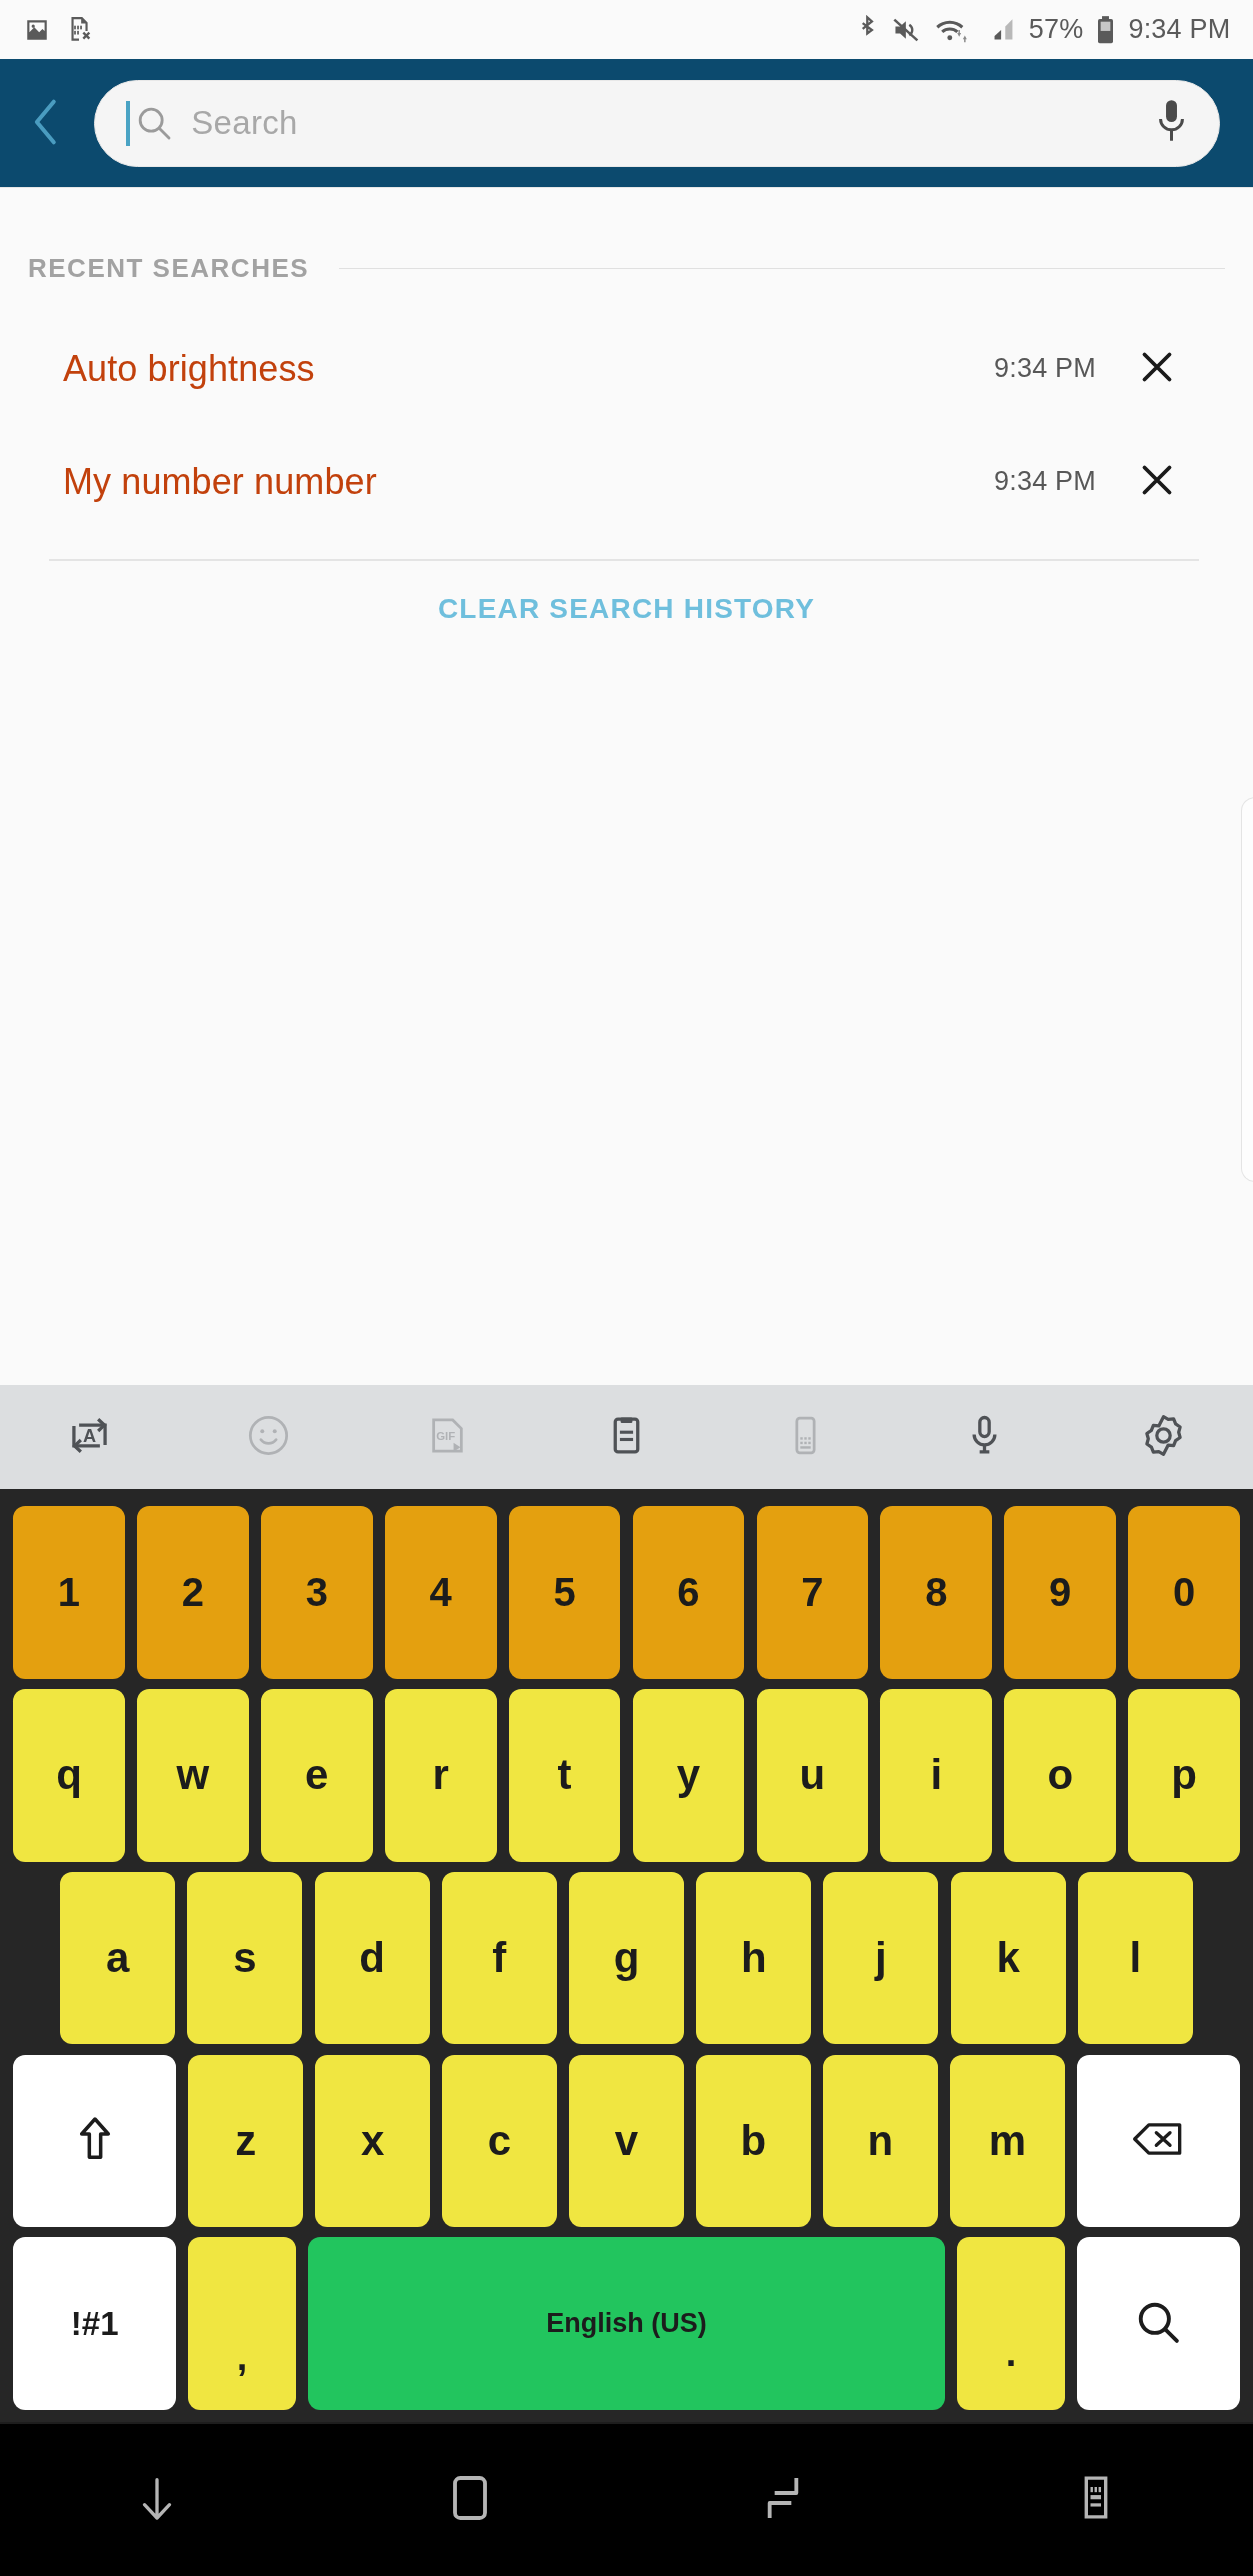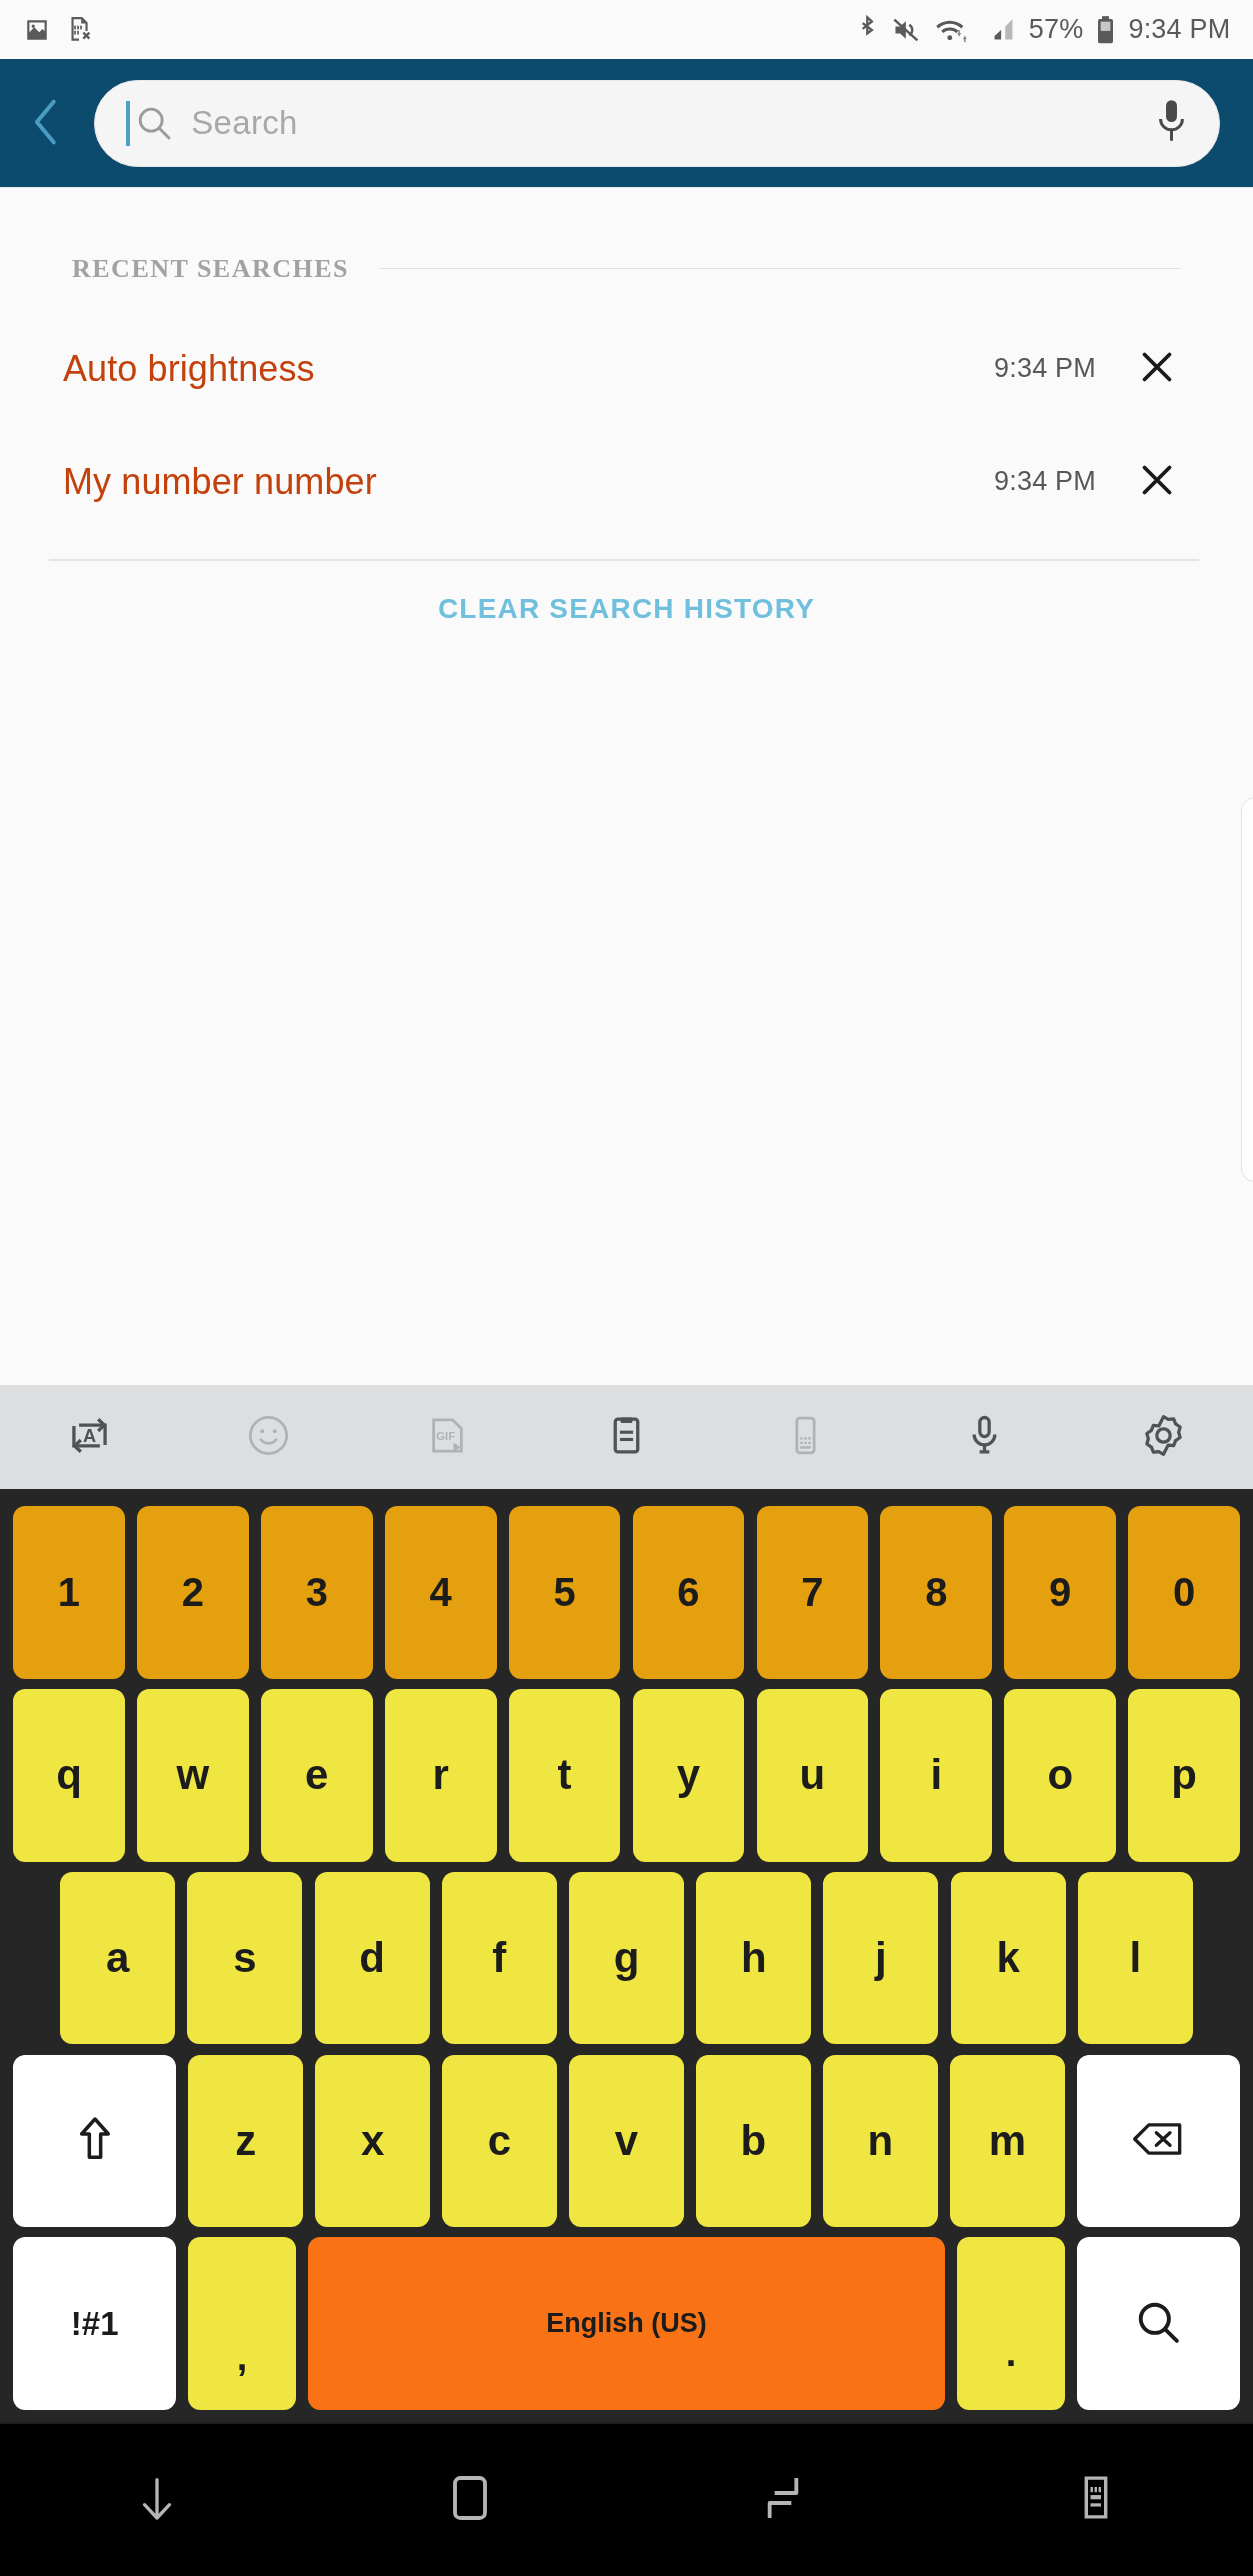--- a/index.html
+++ b/index.html
@@ -44,23 +44,22 @@
   .sicon { flex:none; margin-right:17.4px; display:flex; }
   .sph { font-size:33px; color:#a8a8a8; letter-spacing:0.3px; }
   .mic-btn { margin-left:auto; display:flex; cursor:pointer; }
 
   
   .content {
     position:absolute; top:188px; left:0; width:1253px; height:1197px;
     background:#fafafa;
   }
   .section-head {
-    display:flex; align-items:center; padding:0 72px; height:87px;
+    display:flex; align-items:center; padding:0 28px; height:87px;
     margin-top:37px;
-    font-family:Liberation Serif, serif;
   }
   .section-title {
     font-size:26px; font-weight:bold; color:#a2a2a2; letter-spacing:1.5px;
     white-space:nowrap;
   }
   .section-rule { flex:1; height:1.7px; background:#e0e0e0; margin-left:30px; }
 
   .recent-row {
     display:flex; align-items:center; height:113px; padding:0 54px 0 63px;
     cursor:pointer;
@@ -111,21 +110,21 @@
     color:#1c1c1c; cursor:pointer; user-select:none;
   }
   .key.num { background:#e4a00f; font-size:40px; font-weight:bold; }
   .key.ltr { background:#f0e641; font-size:42px; font-weight:bold; }
   .key.wht { background:#ffffff; }
   .key.shift { flex:1.42; }
   .key.bksp { flex:1.42; }
   .key.sym { flex:1.28; font-size:33px; font-weight:bold; background:#ffffff; }
   .key.comma { flex:0.84; background:#f0e641; font-size:38px; font-weight:bold; align-items:flex-end; padding-bottom:31px; }
   .key.period { flex:0.84; background:#f0e641; font-size:38px; font-weight:bold; align-items:flex-end; padding-bottom:35px; }
-  .key.space { flex:5.0; background:#f97316; font-size:27px; font-weight:bold; }
+  .key.space { flex:5.0; background:#22c55e; font-size:27px; font-weight:bold; }
   .key.enter { flex:1.28; background:#ffffff; }
 
   
   .navbar {
     position:absolute; top:2422px; left:0; width:1253px; height:154px;
     background:#000000; display:flex; align-items:center;
   }
   .navbar::before {
     content:""; position:absolute; top:0; left:0; width:100%; height:1.7px; background:#1d1d1d;
   }

